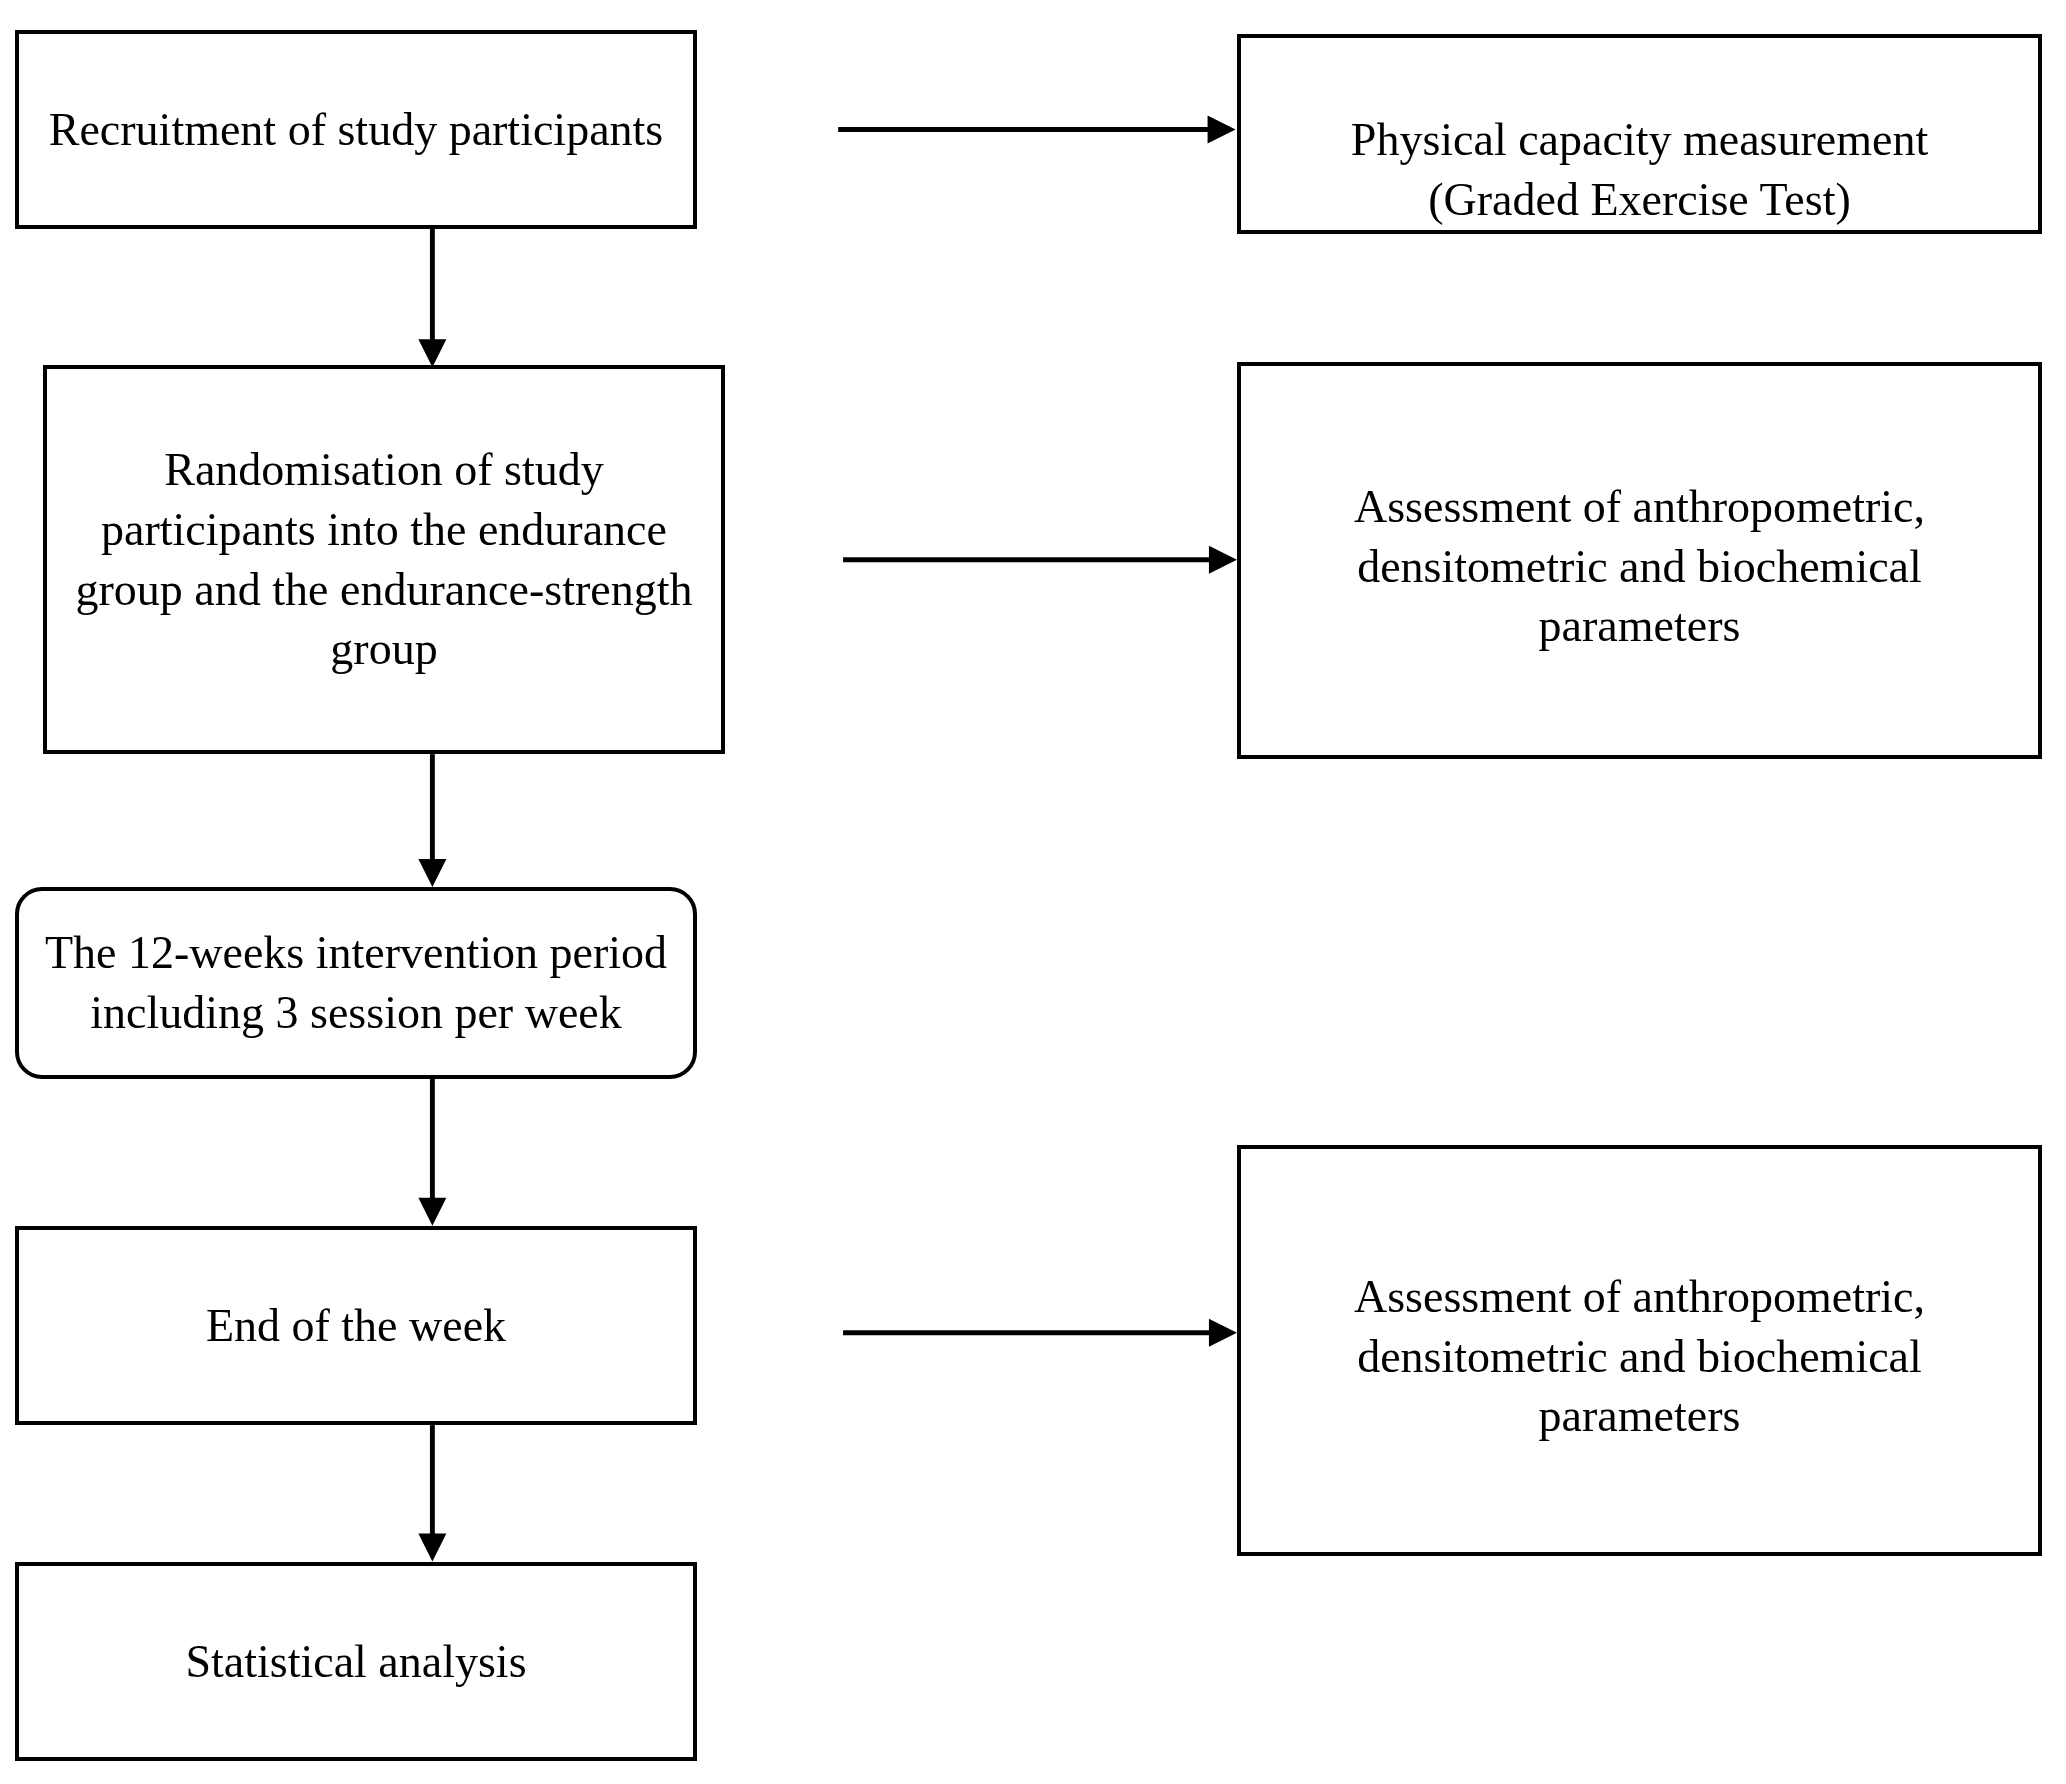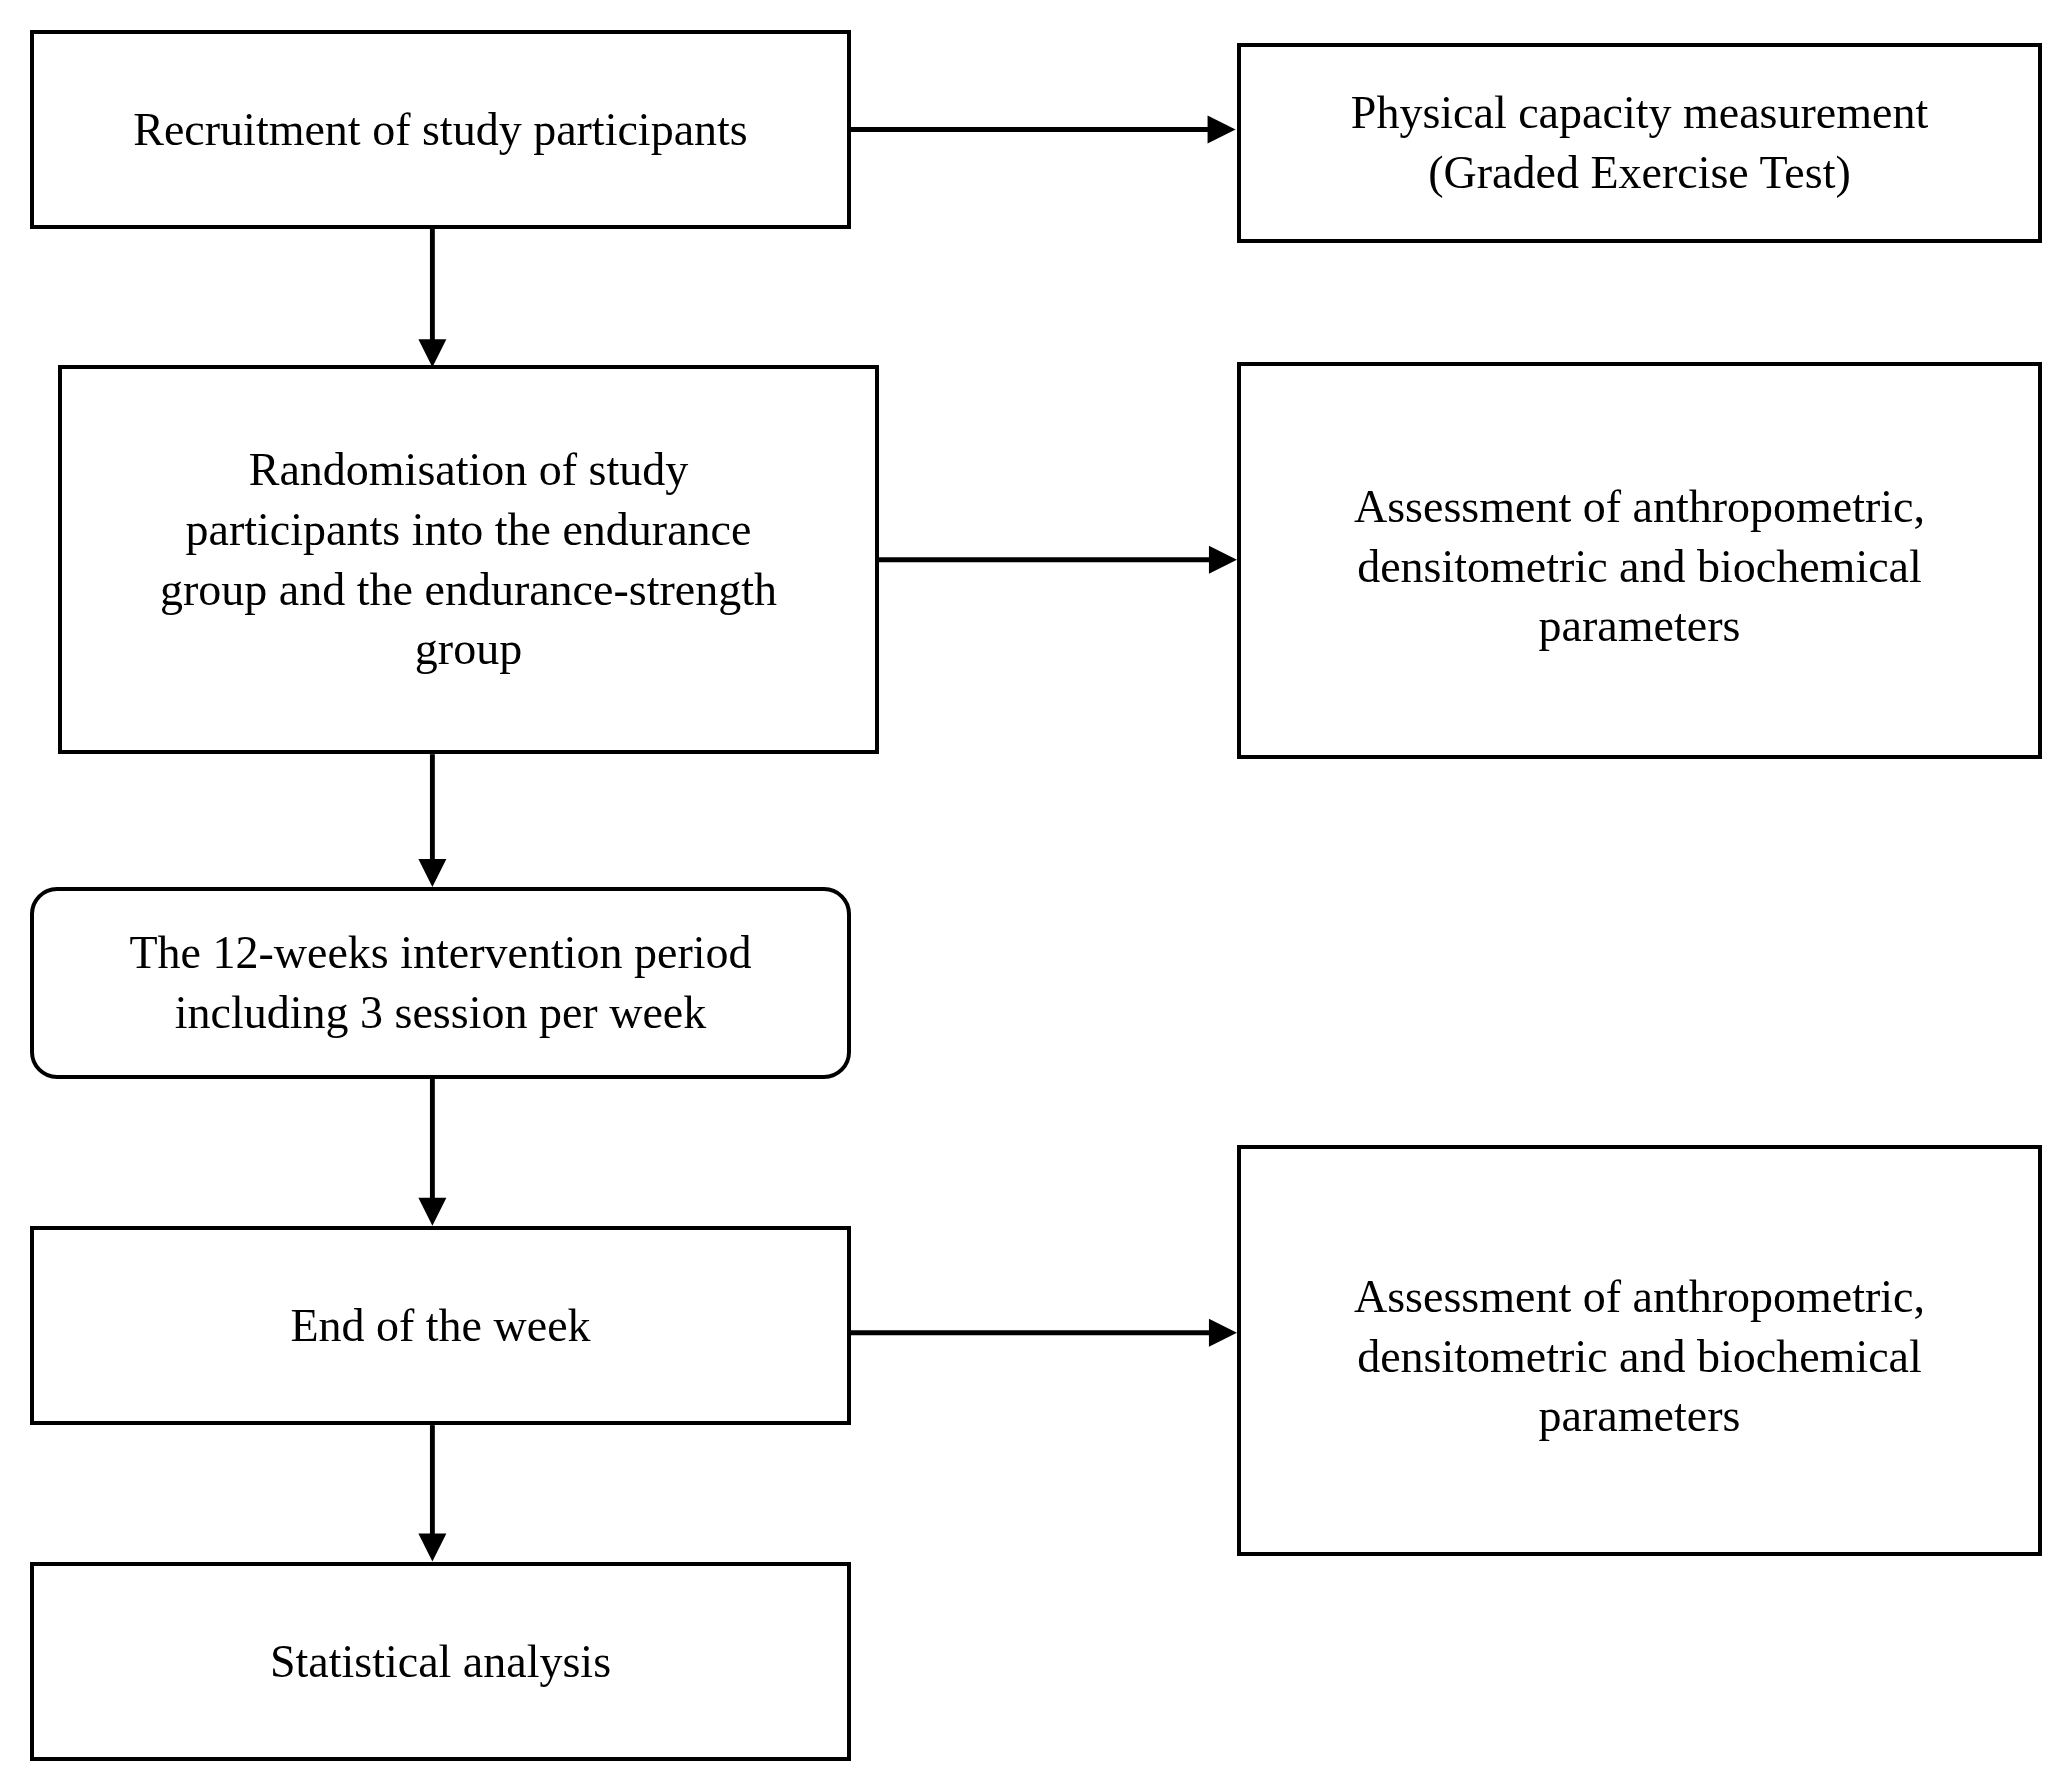--- a/index.html
+++ b/index.html
@@ -25,29 +25,29 @@
     background:#ffffff;
     display:flex;
     align-items:center;
     justify-content:center;
     text-align:center;
     font-size:46px;
     line-height:1.3;
   }
   .txt{display:block;max-width:700px;}
   
-  .col-l{left:30px;width:821px;}
+  .col-l{left:15px;width:682px;}
   .col-r{left:1237px;width:805px;}
   
   .l1{top:30px;height:199px;}
   .l2{top:365px;height:389px;margin-left:28px;}
   .l3{top:887px;height:192px;border-radius:27px;}
   .l4{top:1226px;height:199px;}
   .l5{top:1562px;height:199px;}
-  .r1{top:43px;height:200px;}
+  .r1{top:34px;height:200px;align-items:flex-end;}
   .r2{top:362px;height:397px;}
   .r3{top:1145px;height:411px;}
   
   .l2 .txt{max-width:630px;}
   .r1 .txt{max-width:686px;}
   .r2 .txt,.r3 .txt{max-width:721px;margin-top:12px;}
   svg line{stroke:#000000;stroke-width:7;}
   svg polygon{fill:#000000;stroke:none;}
 </style>
 </head>

